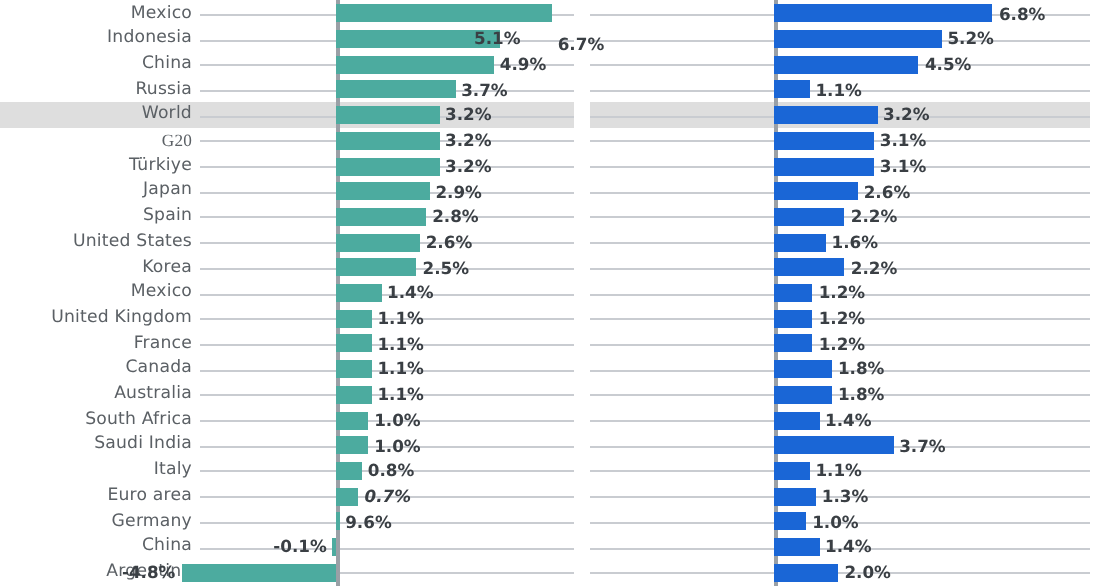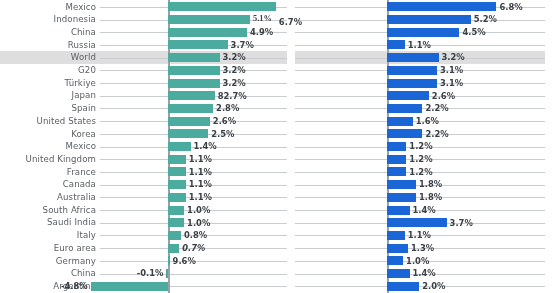--- a/index.html
+++ b/index.html
@@ -179,21 +179,21 @@
 
   <div class="axis-spine left"></div>
   <div class="axis-spine right"></div>
 
   <div id="labels-layer">
       <div class="cat-label" style="top: 2.55px;">Mexico</div>
       <div class="cat-label" style="top: 15.25px;">Indonesia</div>
       <div class="cat-label" style="top: 27.95px;">China</div>
       <div class="cat-label" style="top: 40.65px;">Russia</div>
       <div class="cat-label" style="top: 53.35px;">World</div>
-      <div class="cat-label" style="top: 66.05px;">G20</div>
+      <div class="cat-label" style="top: 66.05px; font-family: Liberation Serif, serif;">G20</div>
       <div class="cat-label" style="top: 78.75px;">Türkiye</div>
       <div class="cat-label" style="top: 91.45px;">Japan</div>
       <div class="cat-label" style="top: 104.15px;">Spain</div>
       <div class="cat-label" style="top: 116.85px;">United States</div>
       <div class="cat-label" style="top: 129.55px;">Korea</div>
       <div class="cat-label" style="top: 142.25px;">Mexico</div>
       <div class="cat-label" style="top: 154.95px;">United Kingdom</div>
       <div class="cat-label" style="top: 167.65px;">France</div>
       <div class="cat-label" style="top: 180.35px;">Canada</div>
       <div class="cat-label" style="top: 193.05px;">Australia</div>
@@ -202,33 +202,33 @@
       <div class="cat-label" style="top: 231.15px;">Italy</div>
       <div class="cat-label" style="top: 243.85px;">Euro area</div>
       <div class="cat-label" style="top: 256.55px;">Germany</div>
       <div class="cat-label" style="top: 269.25px;">China</div>
       <div class="cat-label" style="top: 281.95px;">Argentina</div>
     </div>
   <div id="left-bars-layer">
       <div class="bar teal" style="top: 2.35px; left: 168px; width: 107.87px;"></div>
       <div class="val" style="top: 18px; left: 278.87px;">6.7%</div>
       <div class="bar teal" style="top: 15.05px; left: 168px; width: 82.11px;"></div>
-      <div class="val" style="top: 15.35px; left: 253px; font-family: Liberation Serif, serif;">5.1%</div>
+      <div class="val" style="top: 15.35px; left: 237px;">5.1%</div>
       <div class="bar teal" style="top: 27.75px; left: 168px; width: 78.89px;"></div>
       <div class="val" style="top: 28.05px; left: 249.89px;">4.9%</div>
       <div class="bar teal" style="top: 40.45px; left: 168px; width: 59.57px;"></div>
       <div class="val" style="top: 40.75px; left: 230.57px;">3.7%</div>
       <div class="bar teal" style="top: 53.15px; left: 168px; width: 51.52px;"></div>
       <div class="val" style="top: 53.45px; left: 222.52px;">3.2%</div>
       <div class="bar teal" style="top: 65.85px; left: 168px; width: 51.52px;"></div>
       <div class="val" style="top: 66.15px; left: 222.52px;">3.2%</div>
       <div class="bar teal" style="top: 78.55px; left: 168px; width: 51.52px;"></div>
       <div class="val" style="top: 78.85px; left: 222.52px;">3.2%</div>
       <div class="bar teal" style="top: 91.25px; left: 168px; width: 46.69px;"></div>
-      <div class="val" style="top: 91.55px; left: 217.69px;">82.7%</div>
+      <div class="val" style="top: 91.55px; left: 217.69px;">2.9%</div>
       <div class="bar teal" style="top: 103.95px; left: 168px; width: 45.08px;"></div>
       <div class="val" style="top: 104.25px; left: 216.08px;">2.8%</div>
       <div class="bar teal" style="top: 116.65px; left: 168px; width: 41.86px;"></div>
       <div class="val" style="top: 116.95px; left: 212.86px;">2.6%</div>
       <div class="bar teal" style="top: 129.35px; left: 168px; width: 40.25px;"></div>
       <div class="val" style="top: 129.65px; left: 211.25px;">2.5%</div>
       <div class="bar teal" style="top: 142.05px; left: 168px; width: 22.54px;"></div>
       <div class="val" style="top: 142.35px; left: 193.54px;">1.4%</div>
       <div class="bar teal" style="top: 154.75px; left: 168px; width: 17.71px;"></div>
       <div class="val" style="top: 155.05px; left: 188.71px;">1.1%</div>

